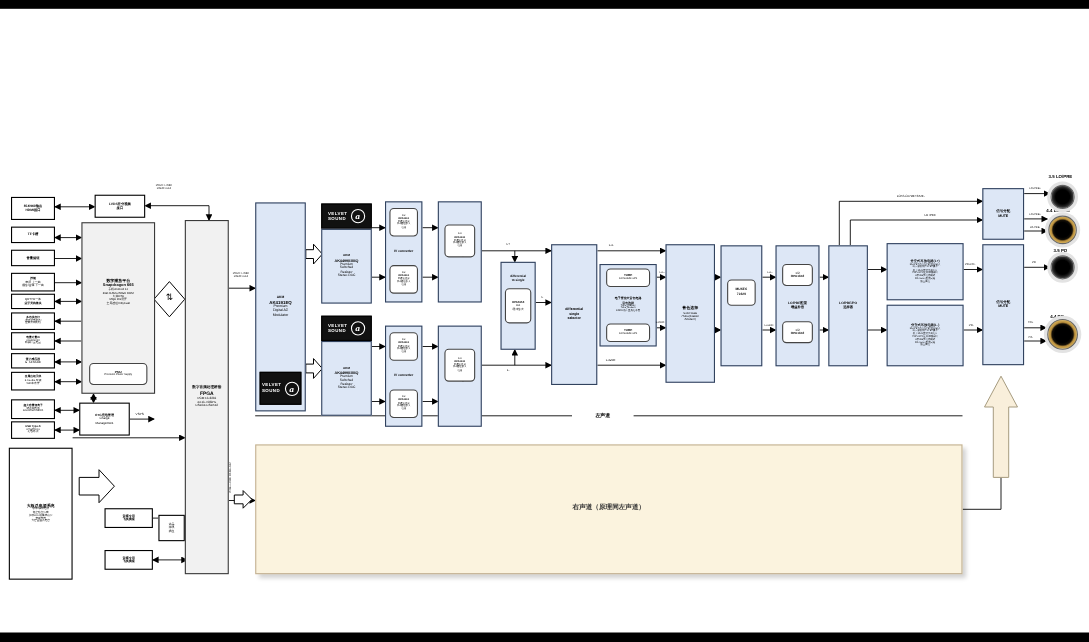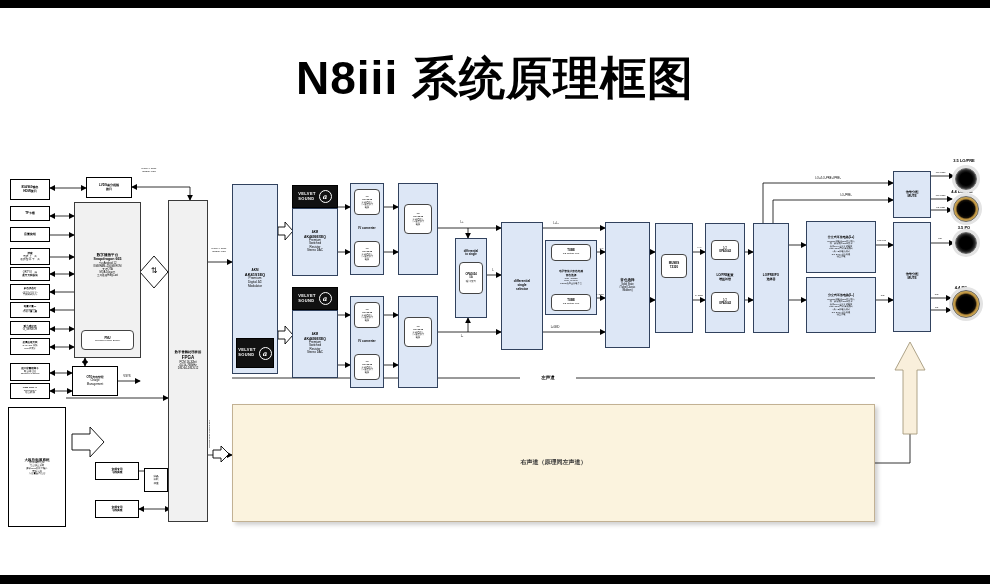--- a/index.html
+++ b/index.html
@@ -23,21 +23,20 @@
   .rot{transform:rotate(-90deg);}
   .jack35{border-radius:50%;border:1px solid #666;box-shadow:0 0 0 3px #e3e3e3;background:radial-gradient(circle,#000 45%,#1a1a1a 58%,#4a4a4a 72%,#8a8a8a 82%,#d5d5d5 92%);}
   .jack44{border-radius:50%;border:1px solid #666;box-shadow:0 0 0 3px #e3e3e3;background:radial-gradient(circle,#000 40%,#151008 52%,#b98f3e 60%,#dcb75f 74%,#96793a 86%,#d5d5d5 94%);}
 </style>
 </head>
 <body>
 
 <div id="stage">
   <div class="bar" style="top:0;height:8px;"></div>
   <div class="bar" style="top:575px;height:9px;"></div>
-  <div id="title">N8iii 系统原理框图</div>
   <svg class="wires" width="990" height="584" viewBox="0 0 990 584">
     <defs>
       <marker id="ah" markerWidth="7" markerHeight="7" refX="5.2" refY="3" orient="auto-start-reverse" markerUnits="userSpaceOnUse">
         <path d="M0,0 L6,3 L0,6 z" fill="#000"></path>
       </marker>
     </defs>
     <g id="wire-group" stroke="#000" stroke-width="0.8" fill="none">
         <polyline points="50,188 86,188" marker-end="url(#ah)" marker-start="url(#ah)"></polyline>
         <polyline points="50,216 74,216" marker-end="url(#ah)" marker-start="url(#ah)"></polyline>
         <polyline points="50,235 74,235" marker-end="url(#ah)"></polyline>

